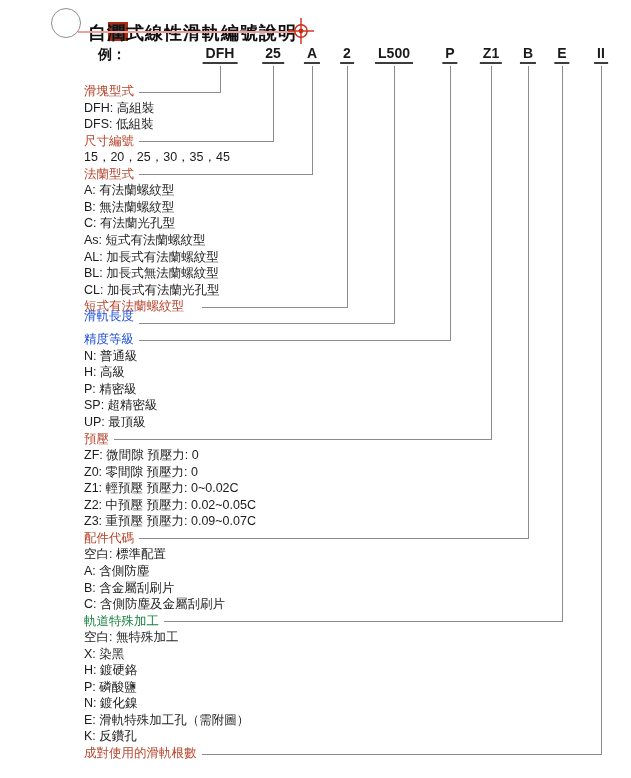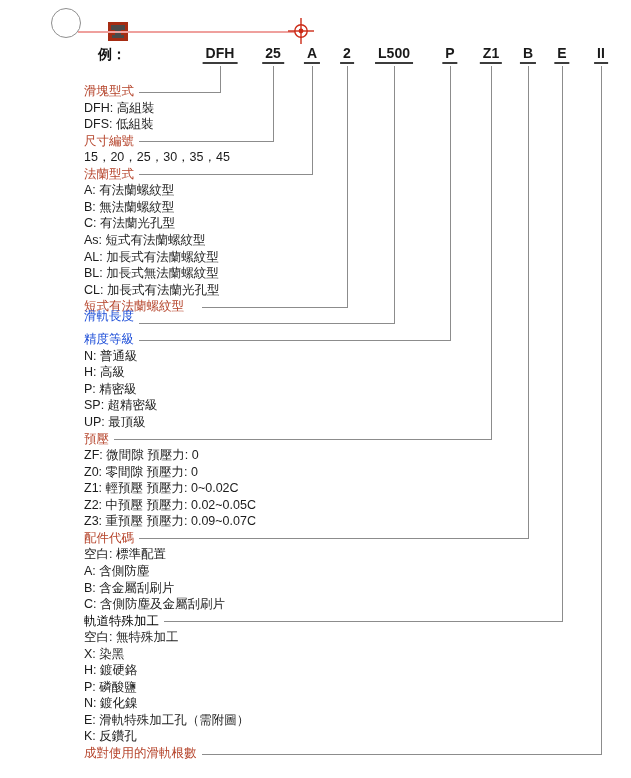--- a/index.html
+++ b/index.html
@@ -37,20 +37,21 @@
 <body>
 
 <div id="page">
 
   <div class="icon-circle">
     <svg class="icon-inner" width="20" height="19" viewBox="0 0 20 19">
       <rect id="icon-bg" x="0" y="0" width="20" height="19" fill="#a62c13"></rect>
       <path id="icon-shape" d="M3 3 h14 v5 h-4 v5 h3 v3 h-12 v-3 h3 v-5 h-4 z" fill="#4a4a4a"></path>
     </svg>
   </div>
+  <h1 class="page-title">自潤式線性滑軌編號說明</h1>
   <div class="pink-rule" style="background: rgb(239, 160, 157);"></div>
   <svg class="crosshair" viewBox="0 0 26 26">
     <g id="crosshair-g" fill="none" stroke-width="1.4" stroke="#cc2a16">
       <line x1="0" y1="13" x2="26" y2="13"></line>
       <line x1="13" y1="0" x2="13" y2="26"></line>
       <circle cx="13" cy="13" r="6.2"></circle>
       <circle id="crosshair-dot" cx="13" cy="13" r="2.4" stroke="none" fill="#cc2a16"></circle>
     </g>
   </svg>
 
@@ -110,21 +111,21 @@
       <div class="row" style="top: 481.2px;">Z1: 輕預壓 預壓力: 0~0.02C</div>
       <div class="row" style="top: 497.75px;">Z2: 中預壓 預壓力: 0.02~0.05C</div>
       <div class="row" style="top: 514.3px;">Z3: 重預壓 預壓力: 0.09~0.07C</div>
       <div class="row header" style="top: 530.85px; color: rgb(181, 67, 42);">配件代碼</div>
       <div class="hline" style="left: 139px; top: 538.35px; width: 390px; background: rgb(140, 140, 140);"></div>
       <div class="vline" style="left: 528px; top: 66px; height: 473.35px; background: rgb(140, 140, 140);"></div>
       <div class="row" style="top: 547.4px;">空白: 標準配置</div>
       <div class="row" style="top: 563.95px;">A: 含側防塵</div>
       <div class="row" style="top: 580.5px;">B: 含金屬刮刷片</div>
       <div class="row" style="top: 597.05px;">C: 含側防塵及金屬刮刷片</div>
-      <div class="row header" style="top: 613.6px; color: #000000;">軌道特殊加工</div>
+      <div class="row header" style="top: 613.6px; color: #15803d;">軌道特殊加工</div>
       <div class="hline" style="left: 164px; top: 621.1px; width: 399px; background: rgb(140, 140, 140);"></div>
       <div class="vline" style="left: 562px; top: 66px; height: 556.1px; background: rgb(140, 140, 140);"></div>
       <div class="row" style="top: 630.15px;">空白: 無特殊加工</div>
       <div class="row" style="top: 646.7px;">X: 染黑</div>
       <div class="row" style="top: 663.25px;">H: 鍍硬鉻</div>
       <div class="row" style="top: 679.8px;">P: 磷酸鹽</div>
       <div class="row" style="top: 696.35px;">N: 鍍化鎳</div>
       <div class="row" style="top: 712.9px;">E: 滑軌特殊加工孔（需附圖）</div>
       <div class="row" style="top: 729.45px;">K: 反鑽孔</div>
       <div class="row header" style="top: 746px; color: rgb(181, 67, 42);">成對使用的滑軌根數</div>

